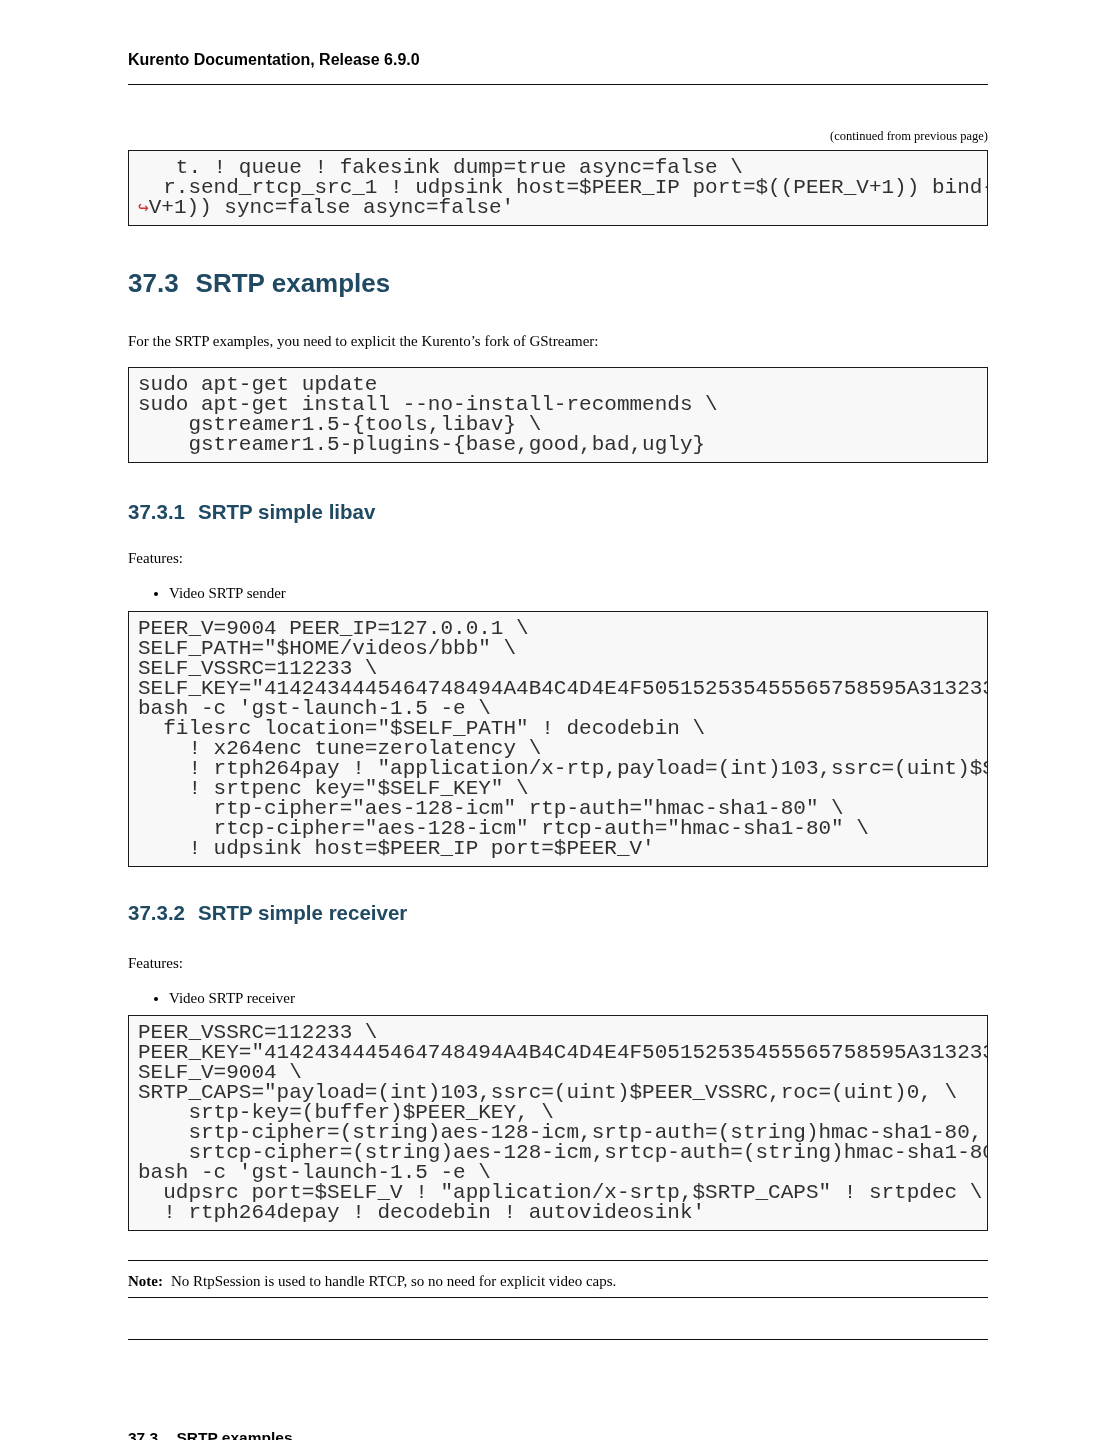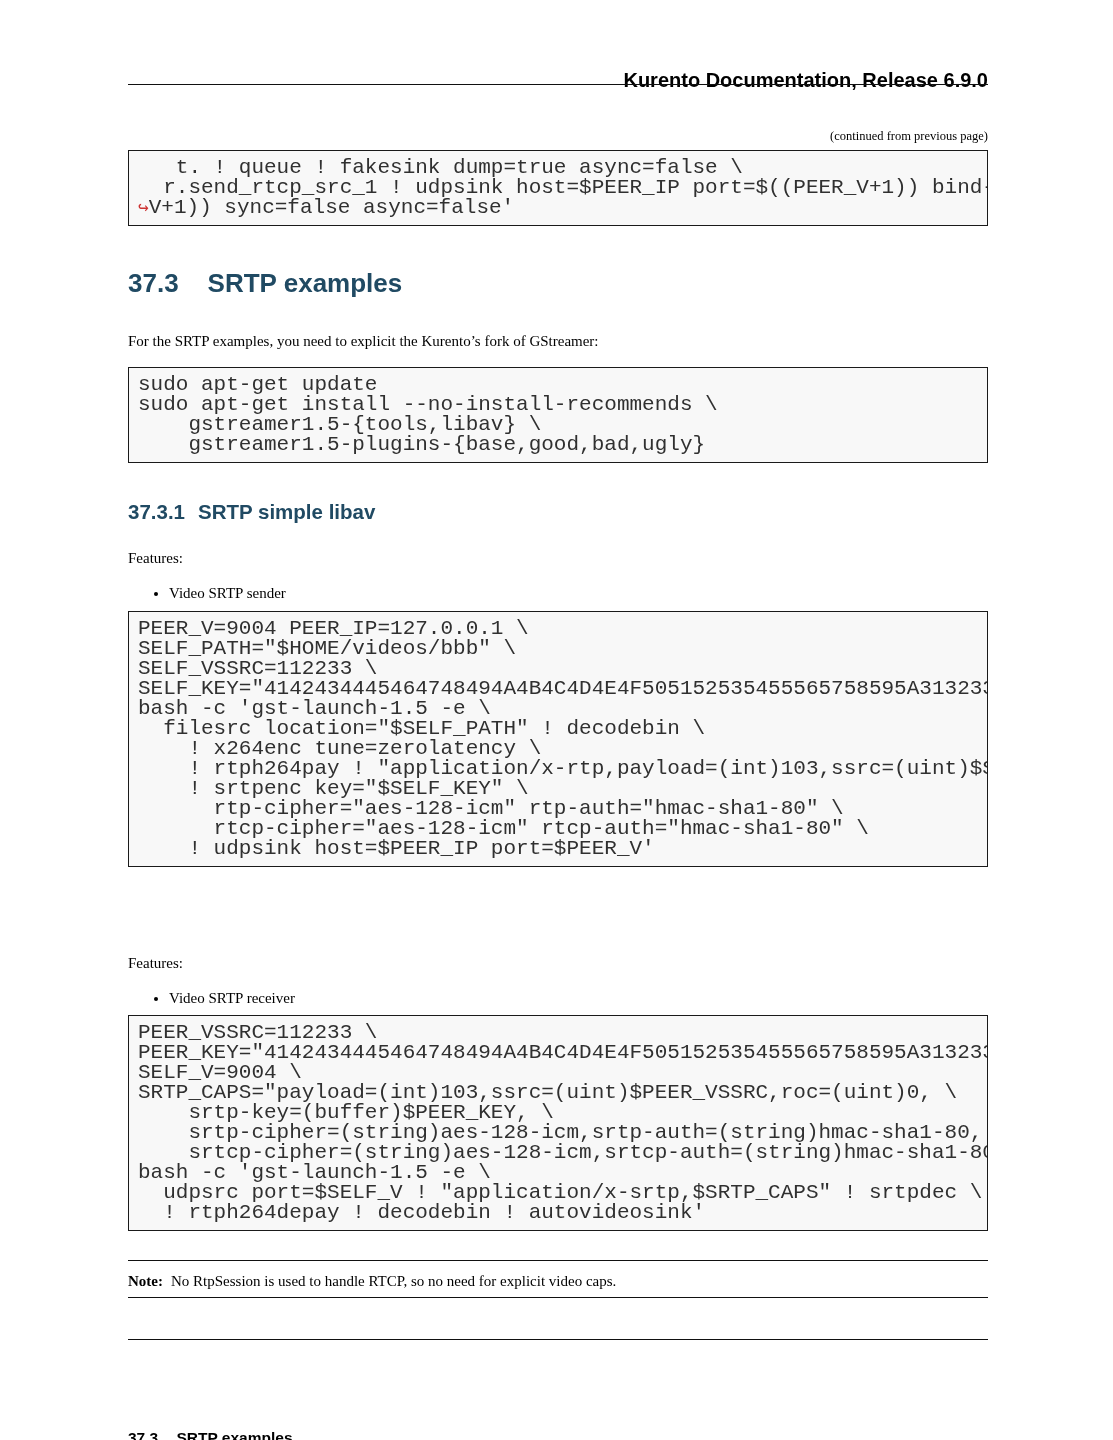--- a/index.html
+++ b/index.html
@@ -16,23 +16,23 @@
     width: 1113px; height: 1440px;
     background: #ffffff;
     font-family: "Liberation Serif", serif;
     color: #000;
   }
   .page { position: relative; width: 1113px; height: 1440px; overflow: hidden; background: #fff; }
   .content { position: absolute; left: 128px; top: 0; width: 860px; height: 100%; }
   .abs { position: absolute; left: 0; width: 860px; }
 
   .header-title {
-    top: 71px; text-align: right;
+    top: 50px; text-align: left;
     font-family: "Liberation Sans", sans-serif;
-    font-weight: bold; font-size: 20px; line-height: 19px;
+    font-weight: bold; font-size: 16px; line-height: 19px;
   }
   .rule { height: 0; border-top: 1.5px solid var(--rule-color); }
   .header-rule { top: 84px; }
 
   .continued-note {
     top: 128px; text-align: right;
     font-size: 12.5px; line-height: 16px; color: #000;
   }
 
   pre.code-block {
@@ -53,21 +53,21 @@
 
   h1.sec, h2.sec {
     margin: 0;
     font-family: "Liberation Sans", sans-serif;
     font-weight: bold; color: var(--heading-color);
   }
   h1.sec { top: 267px; font-size: 26px; line-height: 33px; }
   h2.sec { font-size: 20.5px; line-height: 26px; }
   .sec-21 { top: 499px; }
   .sec-22 { top: 900px; }
-  .sec-num { margin-right: 29px; }
+  .sec-num { margin-right: 17px; }
   h2.sec .sec-num { margin-right: 13px; }
 
   .body-text { font-size: 15px; line-height: 20px; }
   .intro { top: 331px; }
   .features-1 { top: 548px; }
   .features-2 { top: 953px; }
   ul.feature-list { margin: 0; padding-left: 41px; list-style: disc; }
   .flist-1 { top: 583px; }
   .flist-2 { top: 988px; }
   ul.feature-list li { font-size: 15px; line-height: 20px; }
@@ -123,20 +123,21 @@
 SELF_KEY="4142434445464748494A4B4C4D4E4F505152535455565758595A31323334" \
 bash -c 'gst-launch-1.5 -e \
   filesrc location="$SELF_PATH" ! decodebin \
     ! x264enc tune=zerolatency \
     ! rtph264pay ! "application/x-rtp,payload=(int)103,ssrc=(uint)$SELF_VSSRC" \
     ! srtpenc key="$SELF_KEY" \
       rtp-cipher="aes-128-icm" rtp-auth="hmac-sha1-80" \
       rtcp-cipher="aes-128-icm" rtcp-auth="hmac-sha1-80" \
     ! udpsink host=$PEER_IP port=$PEER_V'</pre>
 
+    <h2 class="abs sec sec-22"><span class="sec-num">37.3.2</span><span>SRTP simple receiver</span></h2>
 
     <div class="abs body-text features-2">Features:</div>
     <ul class="abs feature-list flist-2">
       <li>Video SRTP receiver</li>
     </ul>
 
     <pre class="abs code-block code-4">PEER_VSSRC=112233 \
 PEER_KEY="4142434445464748494A4B4C4D4E4F505152535455565758595A31323334" \
 SELF_V=9004 \
 SRTP_CAPS="payload=(int)103,ssrc=(uint)$PEER_VSSRC,roc=(uint)0, \

